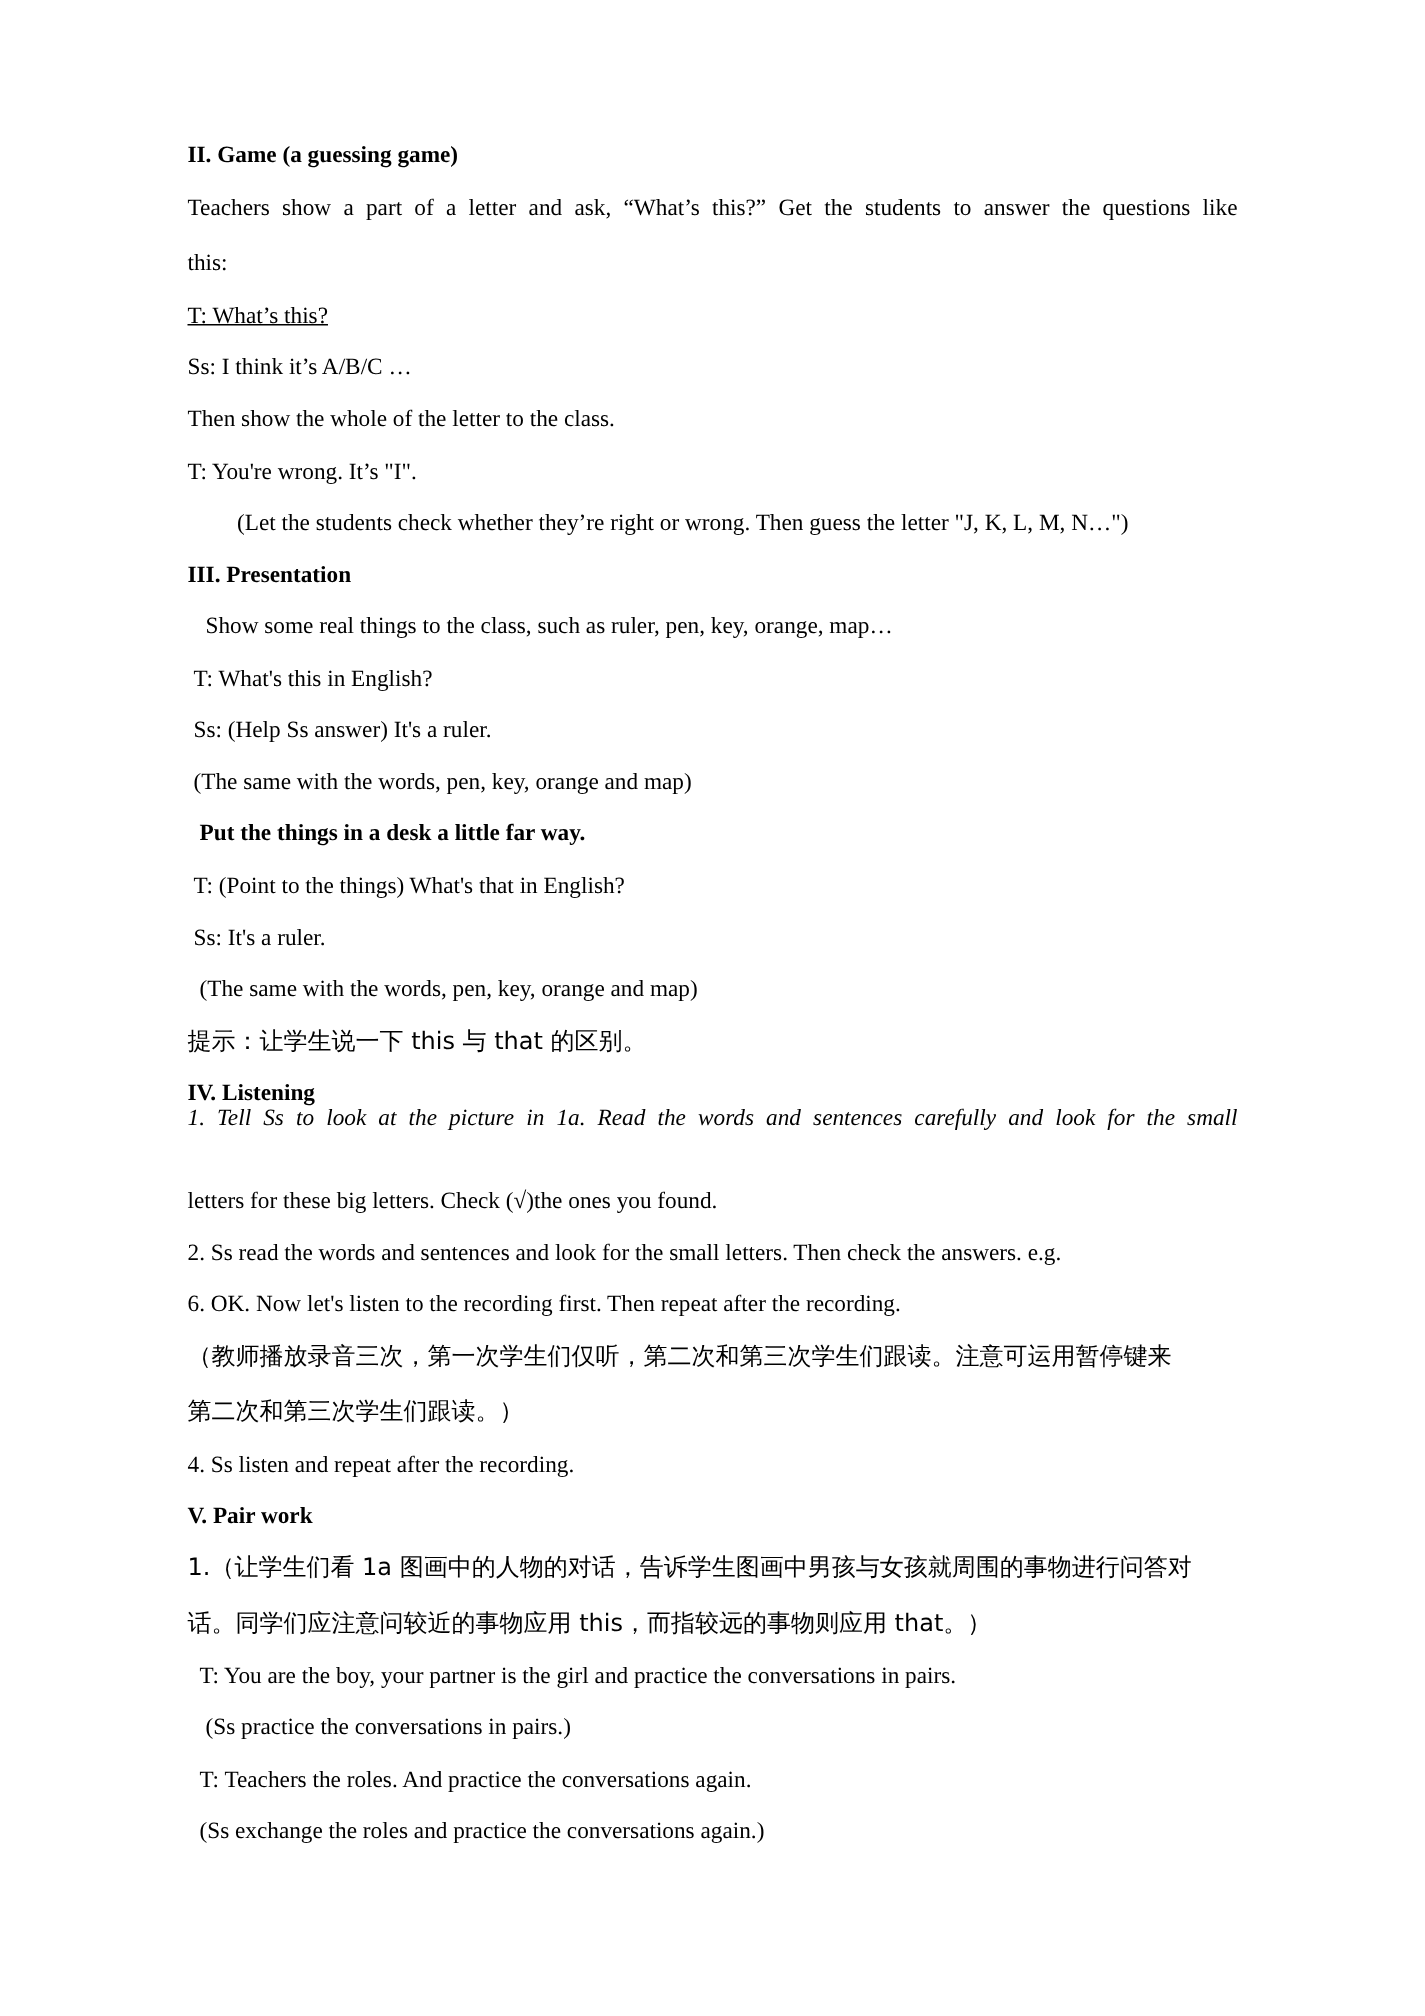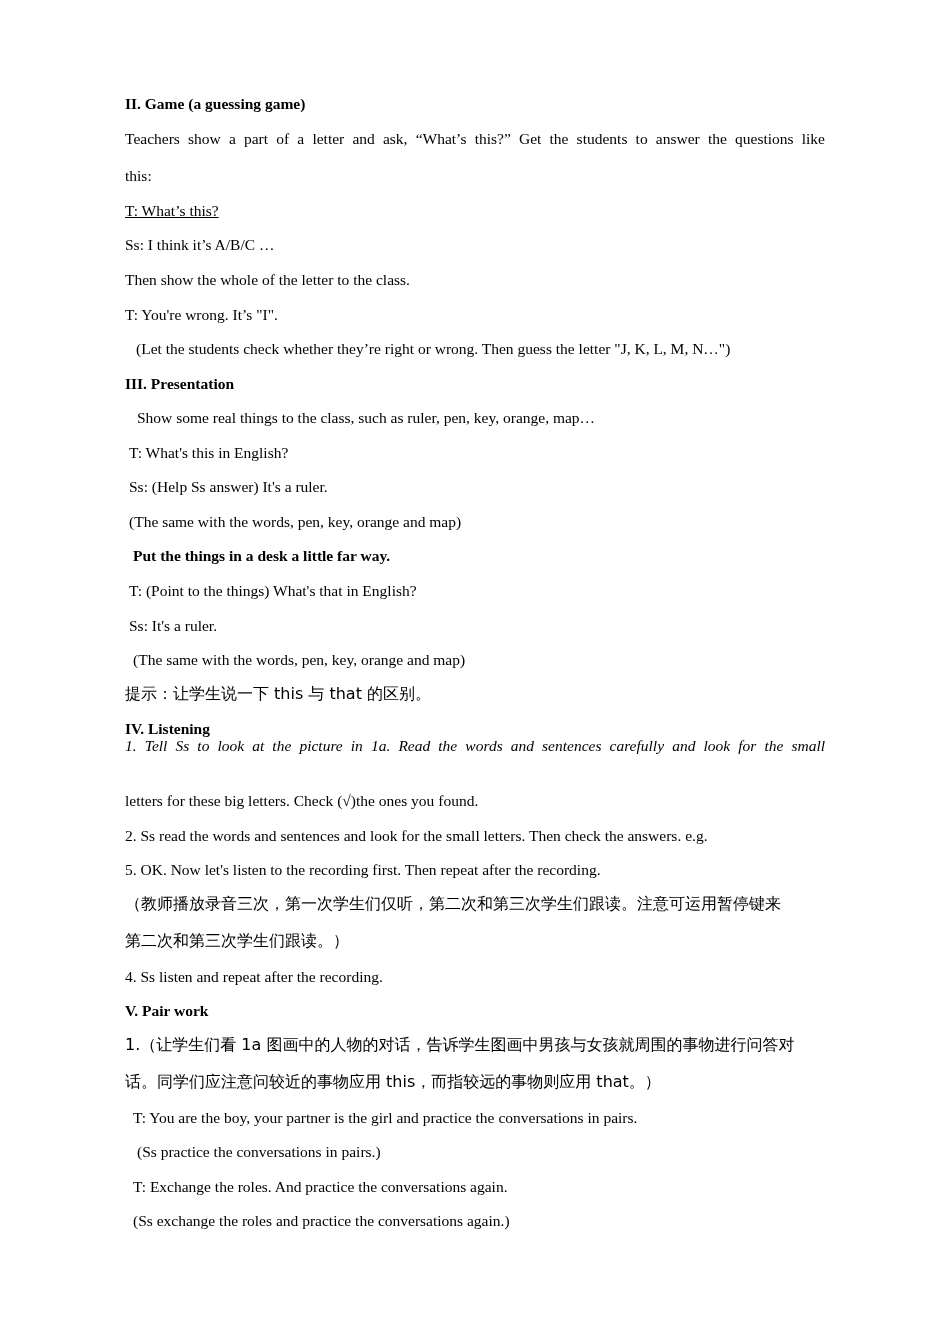--- a/index.html
+++ b/index.html
@@ -37,21 +37,21 @@
       text-align: justify;
       text-align-last: justify;
     }
     .line.cjk {
       font-family: "DejaVu Sans", "Liberation Sans", sans-serif;
       font-size: 16px;
     }
     .ind1 { left: 129px; }
     .ind2 { left: 133px; }
     .ind3 { left: 137px; }
-    .ind4 { left: 136px; }
+    .ind4 { left: 158px; }
   </style>
 </head>
 <body>
 
 <div class="page">
 
   <div class="line bold" style="top:94px;">II.  Game (a guessing game)</div>
   <div class="line justify" style="top:129px;">Teachers show a part of a letter and ask, “What’s this?” Get the students to answer the questions like</div>
   <div class="line" style="top:166px;">this:</div>
   <div class="line" style="top:201px;text-decoration:underline;">T: What’s this?</div>
@@ -68,26 +68,26 @@
   <div class="line ind2" style="top:546px;font-weight:bold;">Put the things in a desk a little far way.</div>
   <div class="line ind1" style="top:581px;">T: (Point to the things) What's that in English?</div>
   <div class="line ind1" style="top:616px;">Ss: It's a ruler.</div>
   <div class="line ind2" style="top:650px;">(The same with the words, pen, key, orange and map)</div>
   <div class="line cjk" style="top:684px;">提示：让学生说一下 this 与 that 的区别。</div>
 
   <div class="line bold" style="top:719px;">IV. Listening</div>
   <div class="line justify" style="top:736px;font-style:italic;">1. Tell Ss to look at the picture in 1a. Read the words and sentences carefully and look for the small</div>
   <div class="line" style="top:791px;">letters for these big letters. Check (√)the ones you found.</div>
   <div class="line" style="top:826px;">2. Ss read the words and sentences and look for the small letters. Then check the answers. e.g.</div>
-  <div class="line" style="top:860px;">5. OK. Now let's listen to the recording first. Then repeat after the recording.</div>
+  <div class="line" style="top:860px;">6. OK. Now let's listen to the recording first. Then repeat after the recording.</div>
   <div class="line cjk" style="top:894px;">（教师播放录音三次，第一次学生们仅听，第二次和第三次学生们跟读。注意可运用暂停键来</div>
   <div class="line cjk" style="top:931px;">第二次和第三次学生们跟读。）</div>
   <div class="line" style="top:967px;">4. Ss listen and repeat after the recording.</div>
 
   <div class="line bold" style="top:1001px;">V. Pair work</div>
   <div class="line cjk" style="top:1035px;">1.（让学生们看 1a 图画中的人物的对话，告诉学生图画中男孩与女孩就周围的事物进行问答对</div>
   <div class="line cjk" style="top:1072px;">话。同学们应注意问较近的事物应用 this，而指较远的事物则应用 that。）</div>
   <div class="line ind2" style="top:1108px;">T: You are the boy, your partner is the girl and practice the conversations in pairs.</div>
   <div class="line ind3" style="top:1142px;">(Ss practice the conversations in pairs.)</div>
-  <div class="line ind2" style="top:1177px;">T: Exchange the roles. And practice the conversations again.</div>
+  <div class="line ind2" style="top:1177px;">T: Teachers the roles. And practice the conversations again.</div>
   <div class="line ind2" style="top:1211px;">(Ss exchange the roles and practice the conversations again.)</div>
 
 </div>
 
 </body></html>

